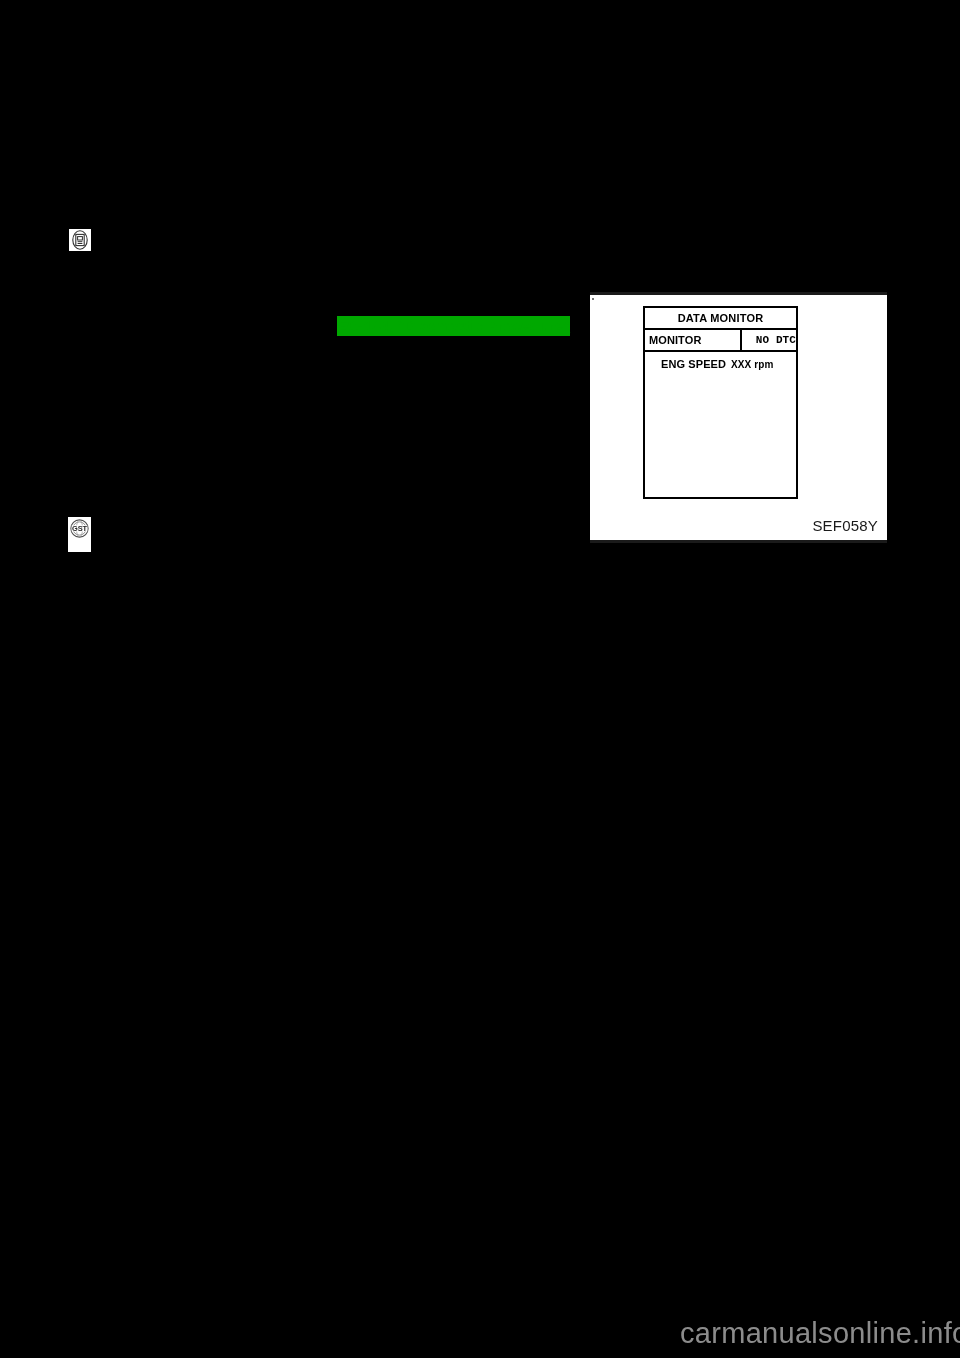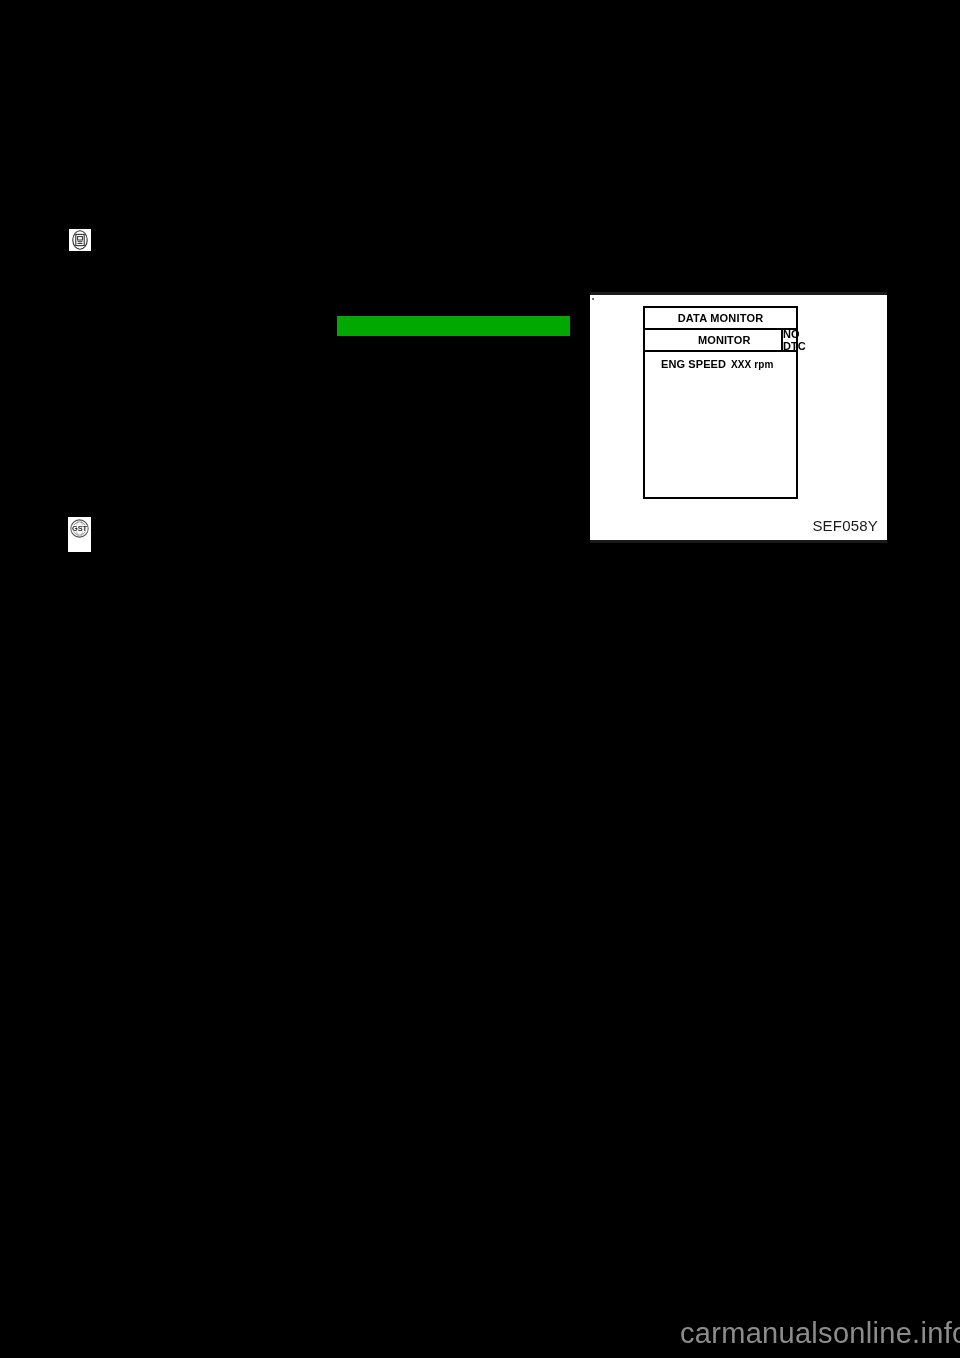--- a/index.html
+++ b/index.html
@@ -108,29 +108,29 @@
   #mon-head-row {
     height: 22px;
   }
   #mon-head-left {
     flex: 0 0 97px;
     box-sizing: border-box;
     border-right: 2px solid #000;
     height: 100%;
     display: flex;
     align-items: center;
-    padding-left: 12px;
-    margin-left: 41px;
+    padding-left: 4px;
   }
   #mon-head-right {
     flex: 1;
     height: 100%;
     display: flex;
     align-items: center;
-    justify-content: center;
+    justify-content: flex-end;
+    font-family: Liberation Mono, monospace;
   }
   .mon-head-txt {
     font-size: 11px;
     font-weight: bold;
     letter-spacing: 0.1px;
   }
 
   #mon-body {
     position: relative;
     height: 145px;

